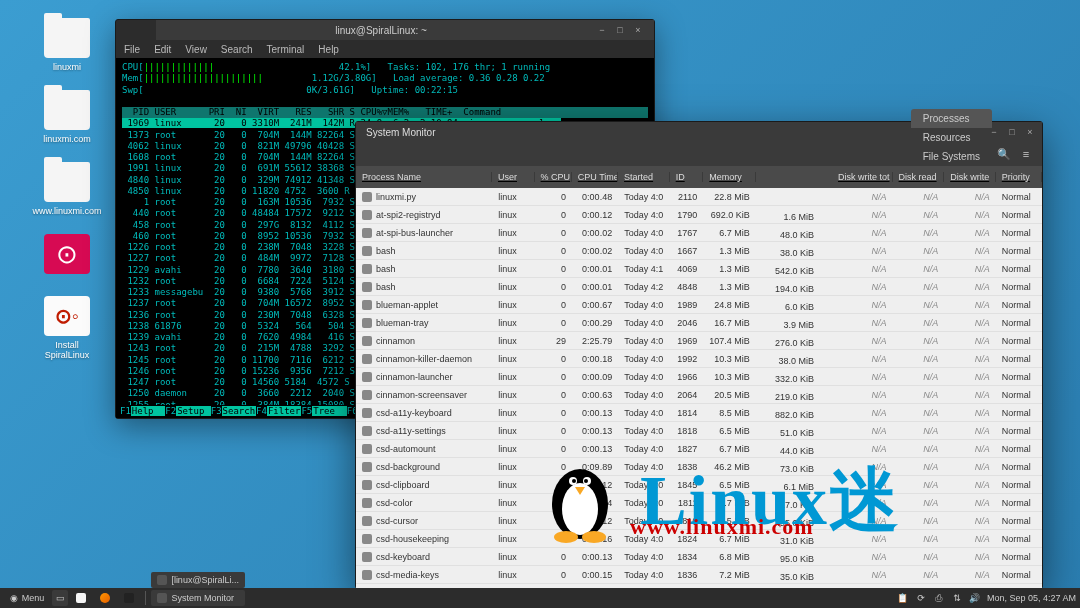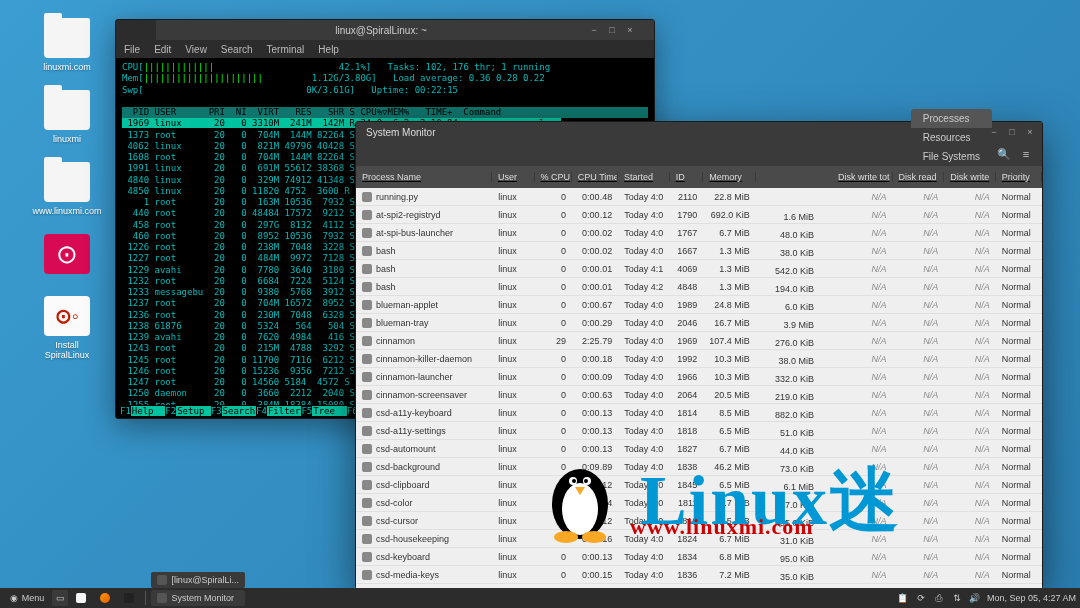--- a/index.html
+++ b/index.html
@@ -9,21 +9,21 @@
 .desktop-icons { position: absolute; top: 18px; left: 38px; display: flex; flex-direction: column; gap: 18px; }
 .desktop-icon { width: 58px; display: flex; flex-direction: column; align-items: center; gap: 4px; cursor: pointer; }
 .folder-icon { width: 46px; height: 40px; background: #f5f5f5; border-radius: 2px 2px 4px 4px; position: relative; }
 .folder-icon::before { content: ""; position: absolute; top: -5px; left: 0; width: 18px; height: 7px; background: #f5f5f5; border-radius: 2px 2px 0 0; }
 .debian-icon { width: 46px; height: 40px; background: #d70a53; border-radius: 4px; display:flex; align-items:center; justify-content:center; color:#fff; font-size:26px; font-family:serif;}
 .install-icon { width: 46px; height: 40px; background: #fbfbfb; border-radius: 4px; display:flex; align-items:center; justify-content:center; color:#c01c00; font-size:20px; font-weight:bold;}
 .desktop-icon-label { color: #fff; font-size: 9px; text-align: center; text-shadow: 0 1px 2px rgba(0,0,0,.4); }
 
 
 .terminal-window { position: absolute; top: 19px; left: 115px; width: 540px; height: 400px; background: #2c2c2c; border: 1px solid #1a1a1a; border-radius: 3px; box-shadow: 0 8px 30px rgba(0,0,0,.4); display:flex; flex-direction:column; }
-.title-bar { height: 20px; background: #3a3a3a; display: flex; align-items: center; padding: 0 18px; margin-left: 40px; }
+.title-bar { height: 20px; background: #3a3a3a; display: flex; align-items: center; padding: 0 10px; margin-left: 40px; }
 .title-text { flex: 1; text-align: center; color: #ccc; font-size: 10px; }
 .win-controls { display: flex; gap: 6px; }
 .win-btn { width: 12px; height: 12px; color: #aaa; font-size: 9px; display:flex; align-items:center; justify-content:center; cursor:pointer; }
 .menu-bar { height: 18px; background: #2c2c2c; display: flex; gap: 14px; padding: 0 8px; align-items: center; }
 .menu-item { color: #bbb; font-size: 10px; cursor: pointer; }
 .terminal-body { flex: 1; background: #000; color: #0bb; font-family: "Consolas", monospace; font-size: 9px; padding: 4px 6px; overflow: hidden; line-height: 1.25; white-space:pre; }
 .htop-bar{ color:#099; }
 .htop-green{ color:#0f0; }
 .htop-teal{ color:#0bb; }
 .htop-head { background: #0f766e; color:#000; display:inline-block; width:100%; }
@@ -66,25 +66,25 @@
 .taskbar-btn .tb-icon{ width:10px; height:10px; border-radius:2px;}
 .taskbar-right { margin-left: auto; display: flex; align-items: center; gap: 6px; color: #ccc; font-size: 9px; }
 .taskbar-right .sys-icon{ width:12px; height:12px; display:flex;align-items:center;justify-content:center;}
 </style>
 </head>
 <body>
 
 <div class="desktop-icons" id="desktop-icons">
     <div class="desktop-icon">
       <div class="folder-icon"></div>
-      <div class="desktop-icon-label">linuxmi.com</div>
+      <div class="desktop-icon-label">linuxmi</div>
     </div>
     <div class="desktop-icon">
       <div class="folder-icon"></div>
-      <div class="desktop-icon-label">linuxmi</div>
+      <div class="desktop-icon-label">linuxmi.com</div>
     </div>
     <div class="desktop-icon">
       <div class="folder-icon"></div>
       <div class="desktop-icon-label">www.linuxmi.com</div>
     </div>
     <div class="desktop-icon">
       <div class="debian-icon">⊙</div>
       <div class="desktop-icon-label"></div>
     </div>
     <div class="desktop-icon">
@@ -180,21 +180,21 @@
       <div class="proc-col c-drt">Disk read tot</div>
       <div class="proc-col c-dwt">Disk write tot</div>
       <div class="proc-col c-dr">Disk read</div>
       <div class="proc-col c-dw">Disk write</div>
       <div class="proc-col c-prio">Priority</div>
     </div>
   <div class="proc-body" id="proc-body">
       <div class="proc-row">
         <div class="proc-cell c-name pname">
           <span class="proc-icon"></span>
-          <span>running.py</span>
+          <span>linuxmi.py</span>
         </div>
         <div class="proc-cell c-user">linux</div>
         <div class="proc-cell c-cpu cR">0</div>
         <div class="proc-cell c-cputime cR">0:00.48</div>
         <div class="proc-cell c-started">Today 4:0</div>
         <div class="proc-cell c-id cR">2110</div>
         <div class="proc-cell c-mem cR">22.8 MiB</div>
         <div class="proc-cell c-drt cR">1.6 MiB</div>
         <div class="proc-cell c-dwt cR cGray">N/A</div>
         <div class="proc-cell c-dr cR cGray">N/A</div>

